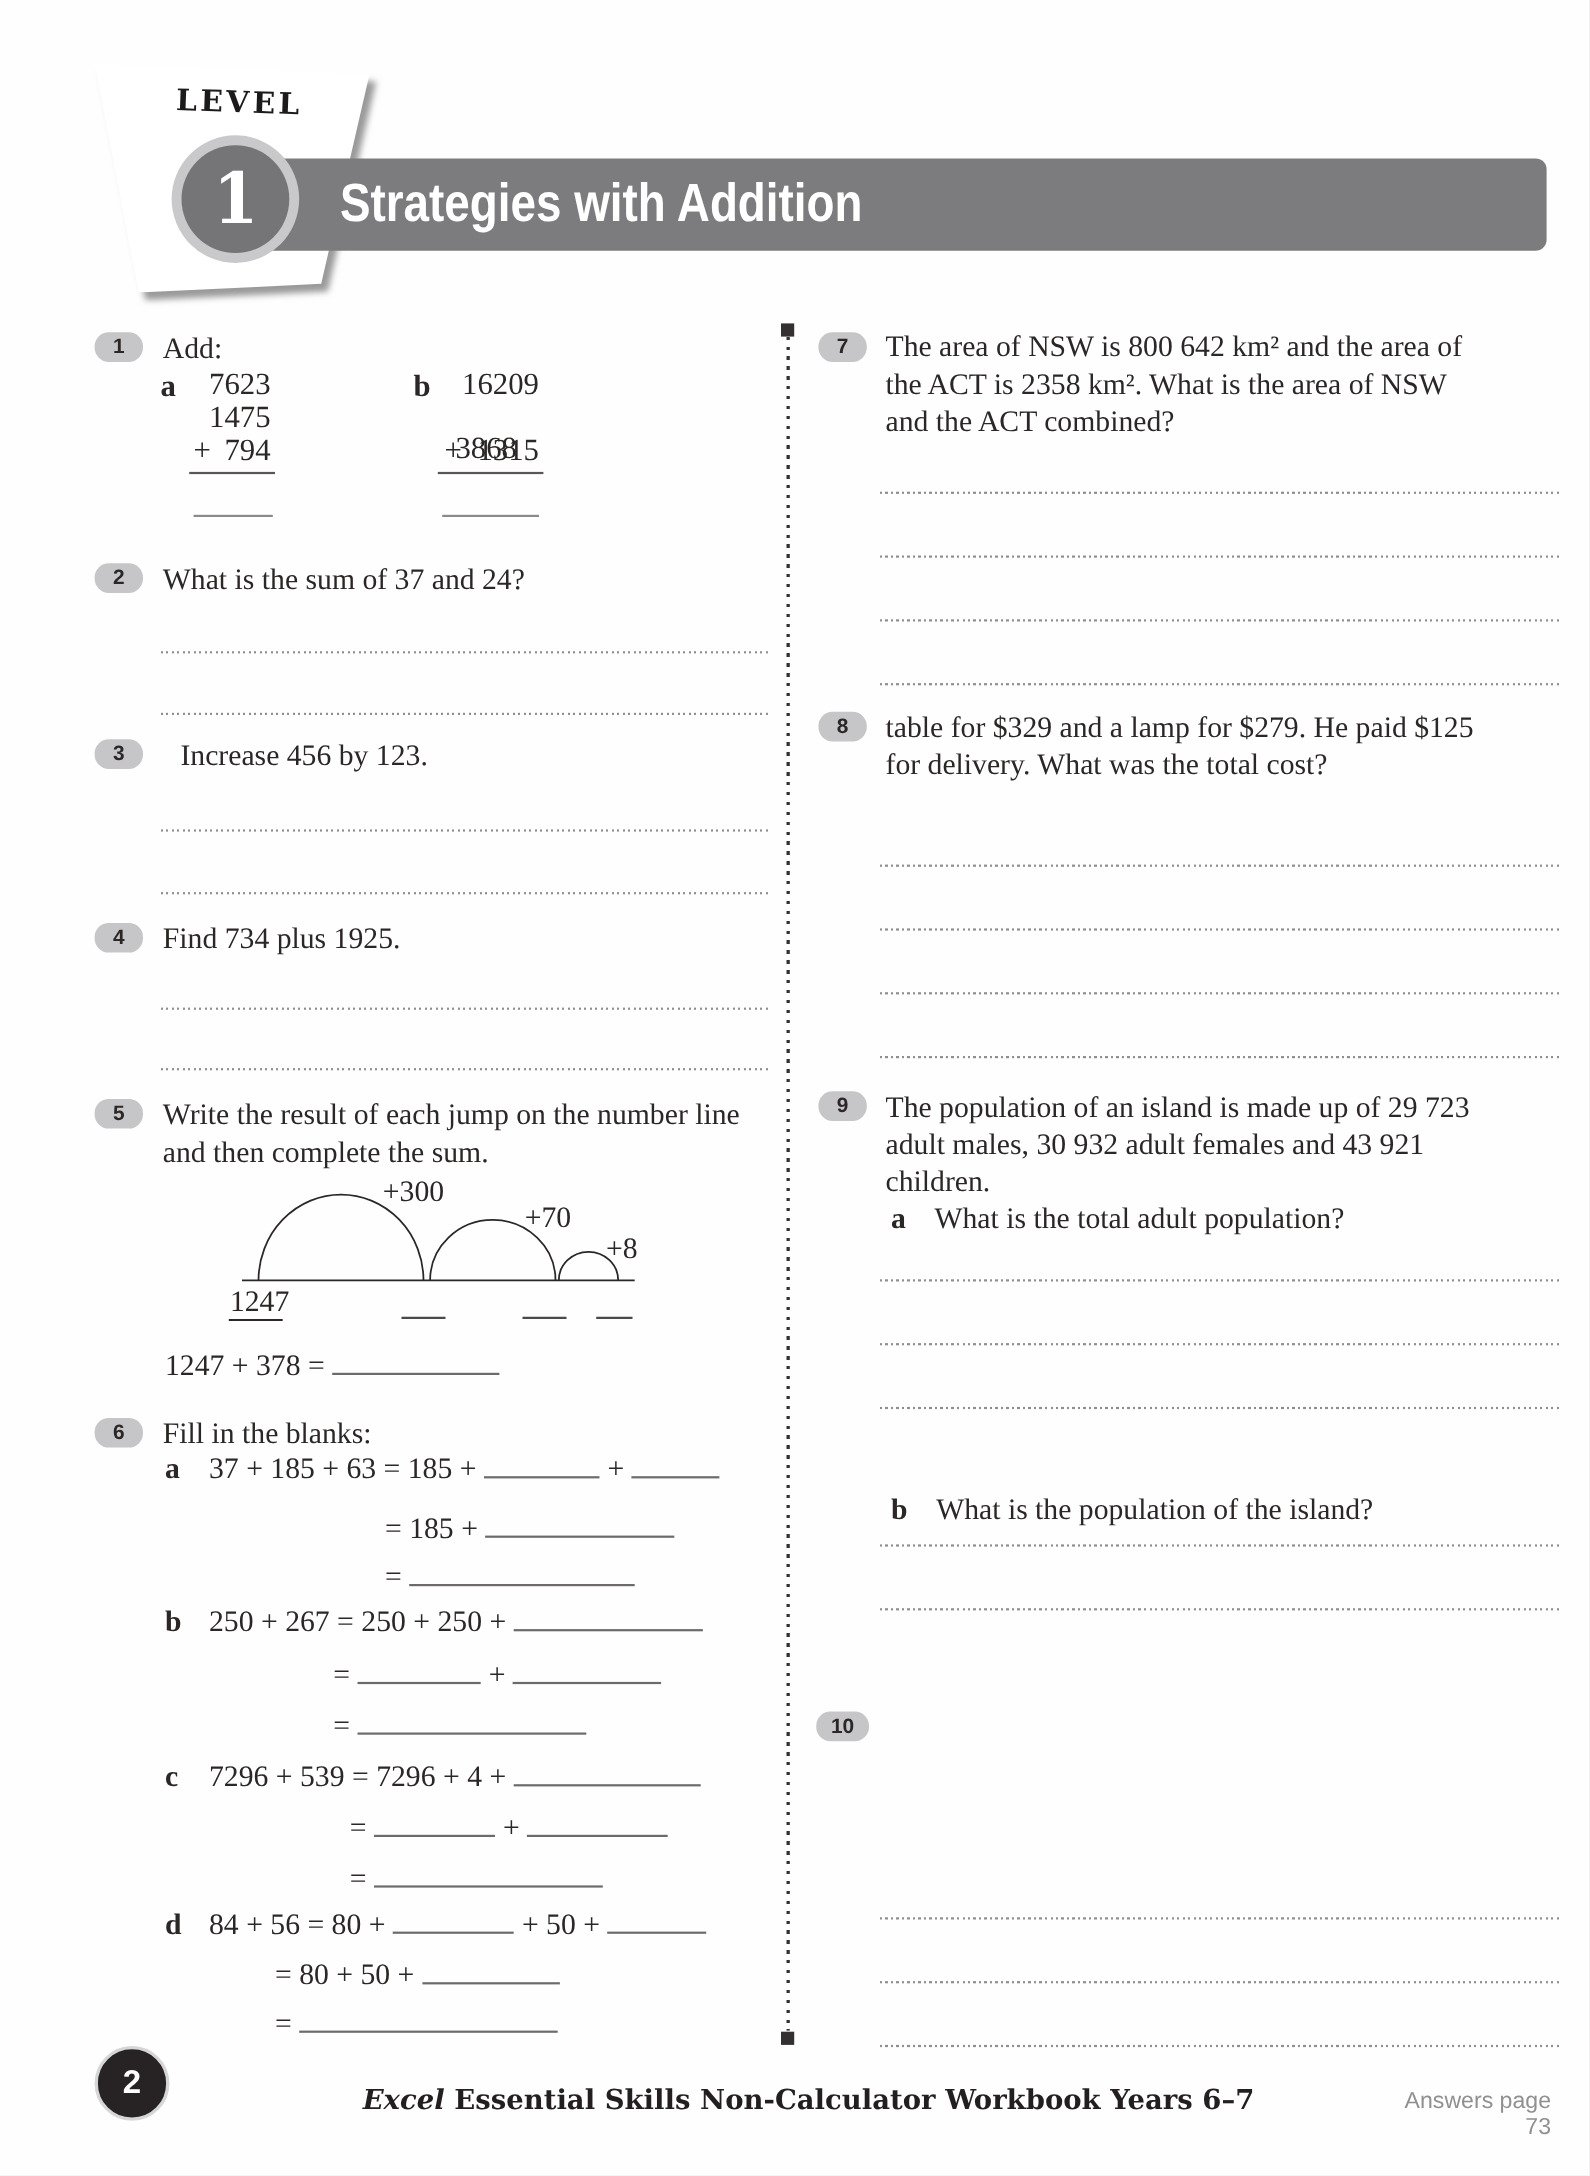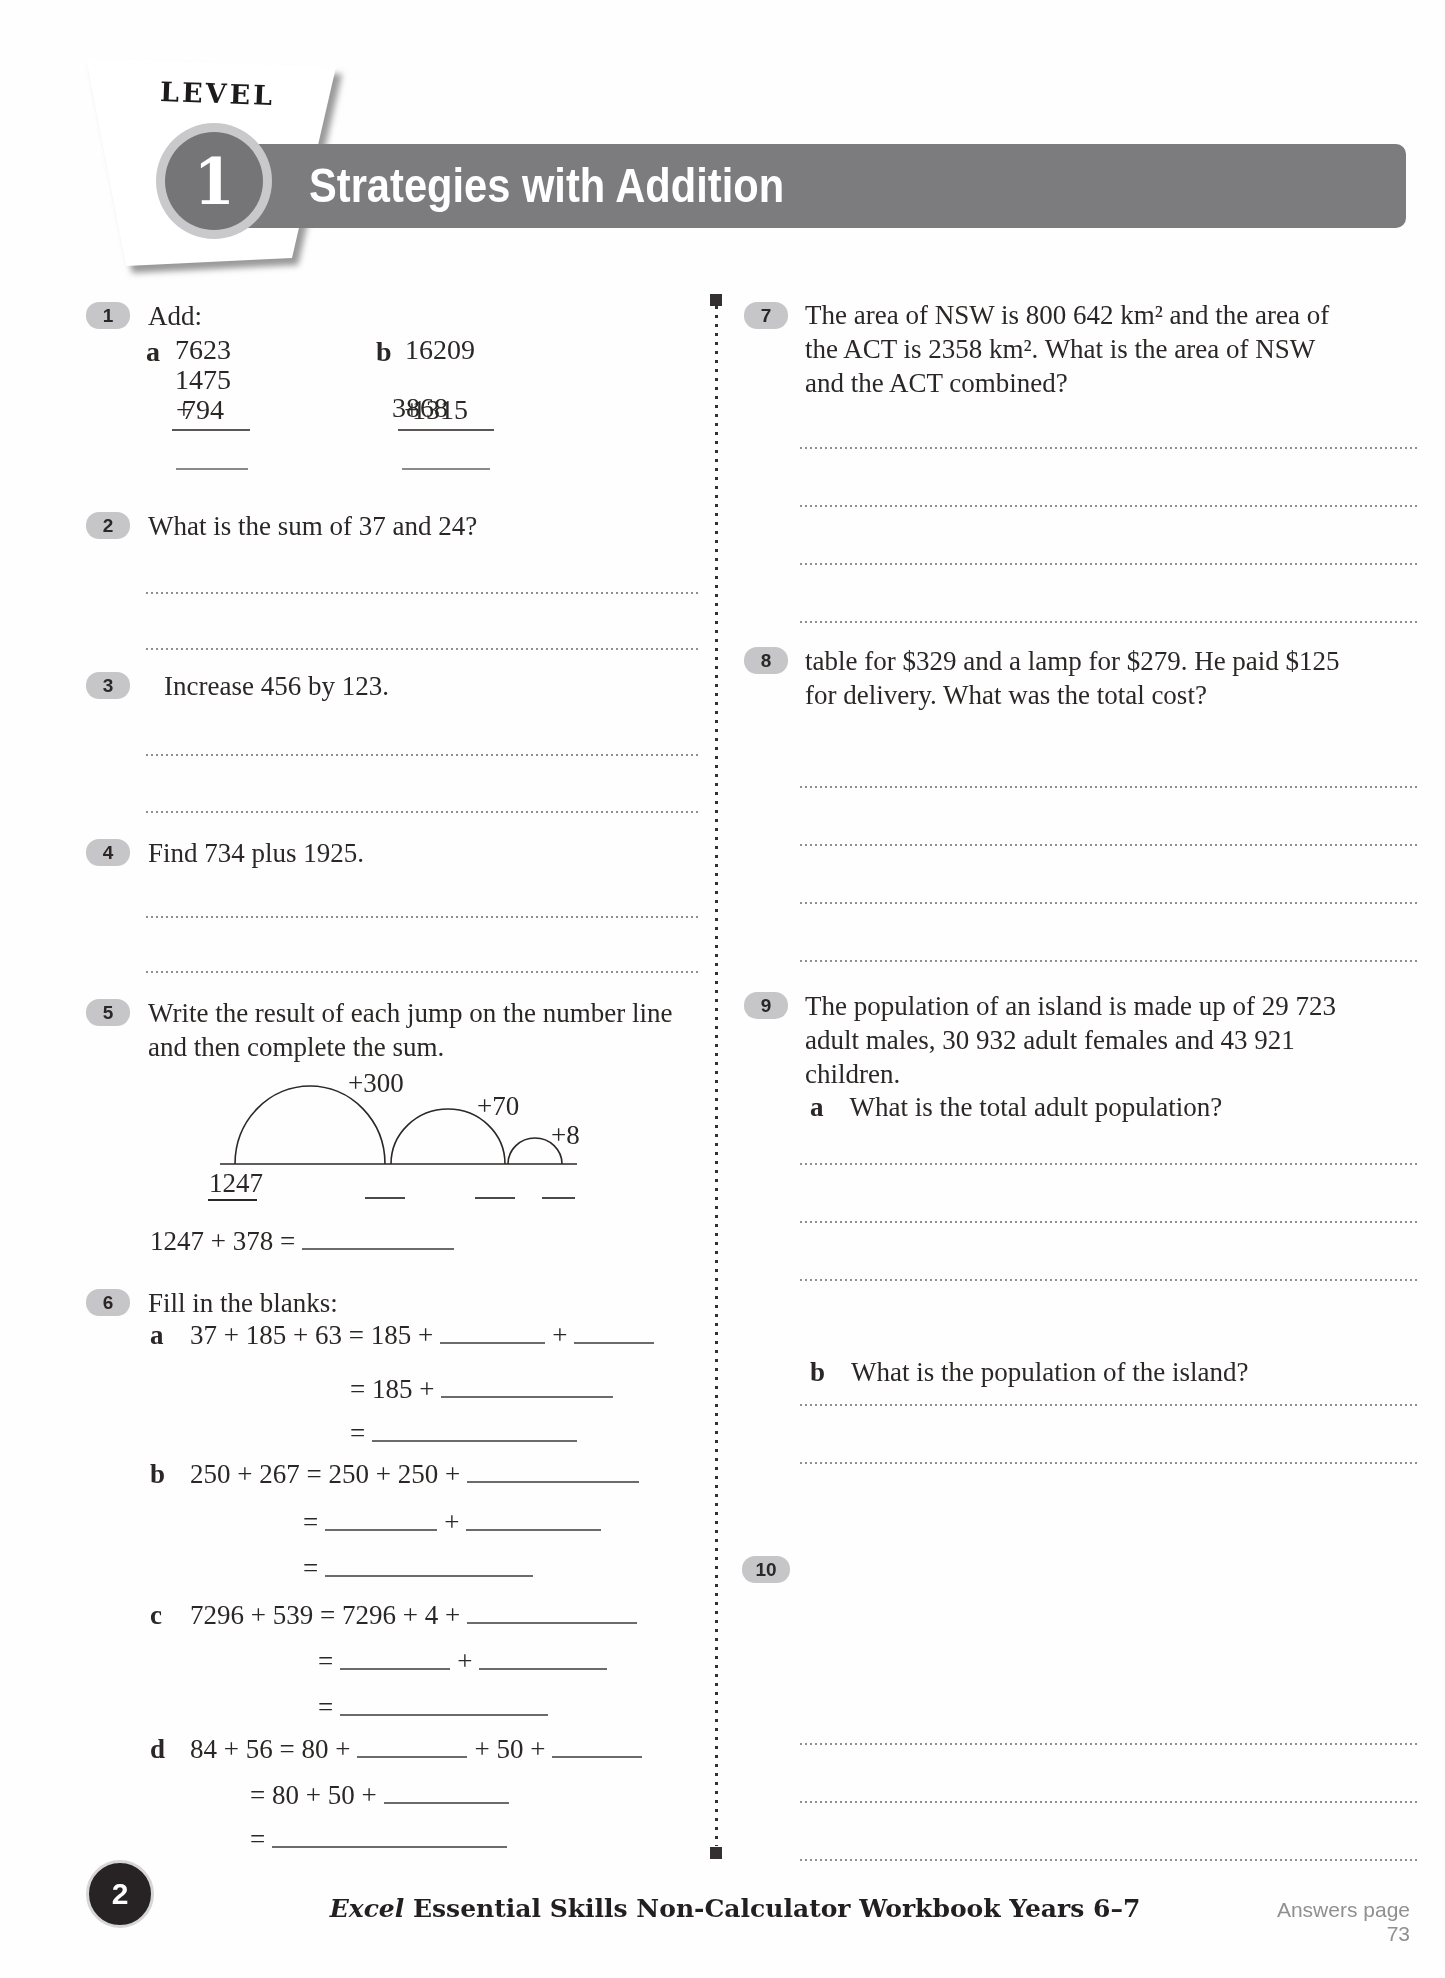--- a/index.html
+++ b/index.html
@@ -34,21 +34,21 @@
   .pline{height:34px;}
   .sublabel{font-weight:bold;}
   .subrow .prompt{margin-left:26px;}
   
   .dotline{position:absolute;height:2px;
            background:repeating-linear-gradient(90deg,#8f8f8f 0 2px,transparent 2px 5px);}
   .solidline{position:absolute;height:2px;background:#5a5656;}
   .solidline.light{background:#8a8a8a;}
   .bl{display:inline-block;height:2px;background:#6e6a6b;margin:0 7px;vertical-align:baseline;}
   
-  .num{position:absolute;font-size:28px;text-align:center;white-space:nowrap;}
+  .num{position:absolute;font-size:28px;text-align:right;white-space:nowrap;}
   
   .vdivider{position:absolute;left:715px;top:306px;width:3px;height:1540px;
             background:repeating-linear-gradient(180deg,#343031 0 3px,transparent 3px 9px);}
   .sq{position:absolute;width:12px;height:12px;background:#343031;}
   
   .page-badge{position:absolute;left:86px;top:1860px;width:62px;height:62px;border-radius:50%;
               background:#272324;border:3px solid #d6d6d6;display:flex;align-items:center;justify-content:center;}
   .page-badge span{font-family:"Liberation Sans",sans-serif;font-weight:bold;font-size:30px;color:#fff;}
   .series{position:absolute;left:320px;top:1894px;width:830px;text-align:center;
           font-family:"DejaVu Serif",serif;font-weight:bold;font-size:25px;color:#231f20;}

